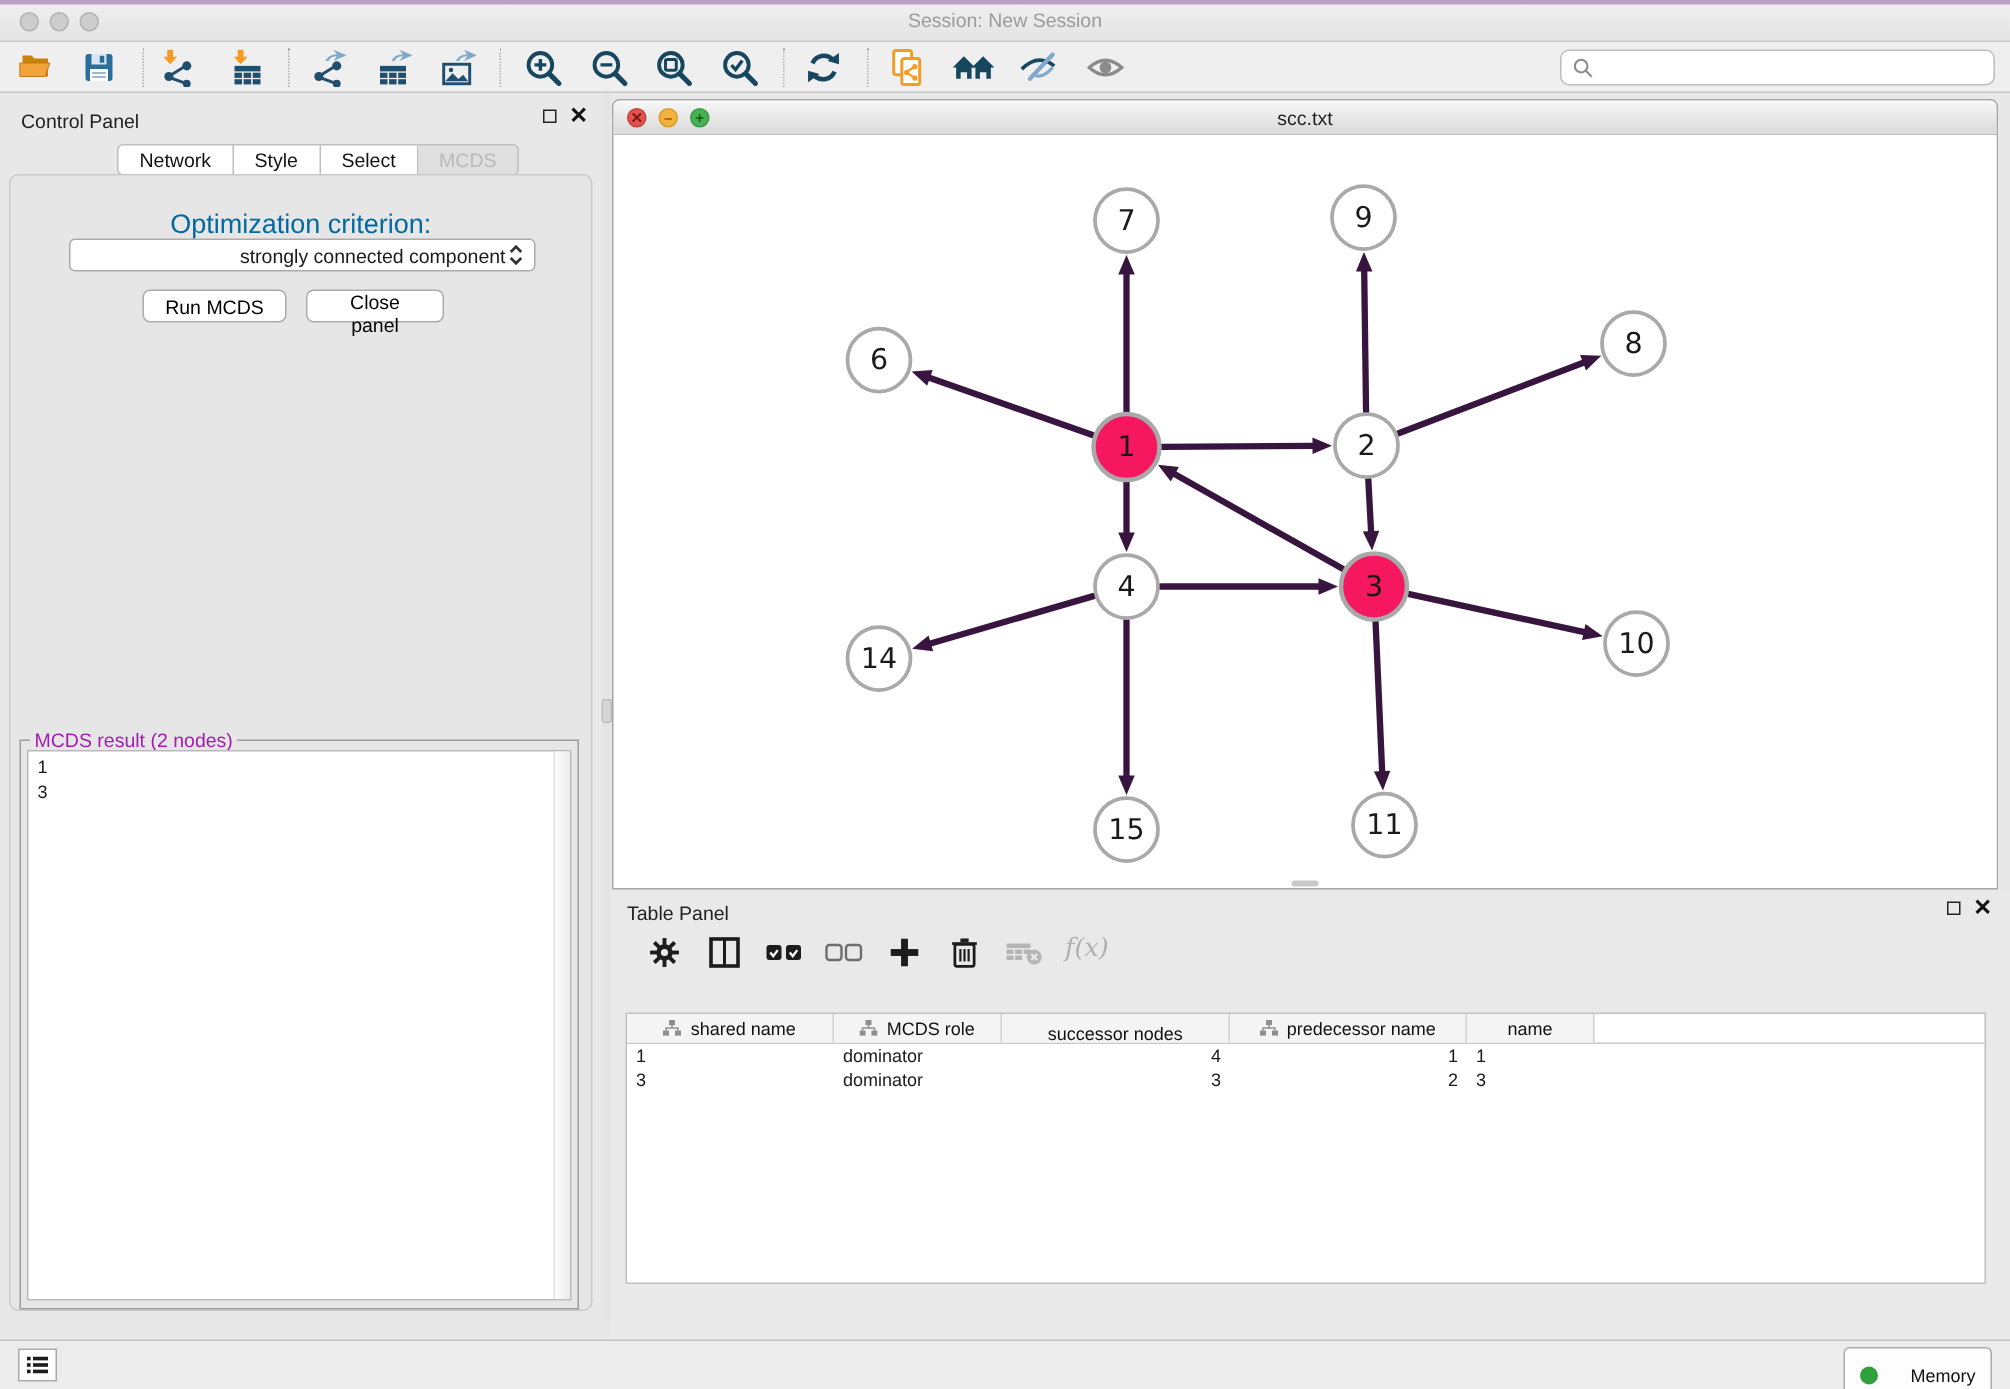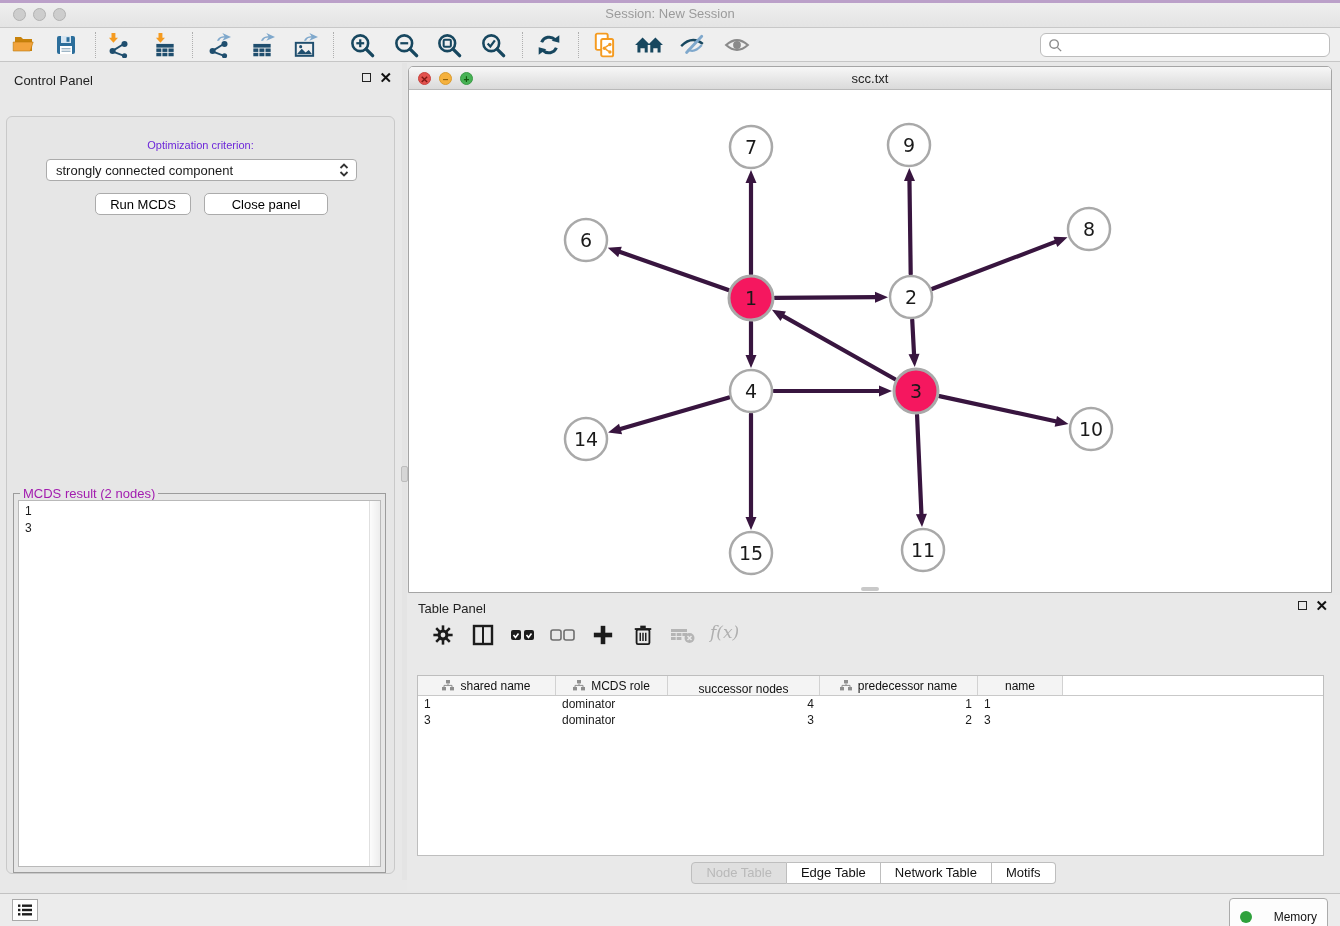--- a/index.html
+++ b/index.html
@@ -42,24 +42,24 @@
 
   .seg-tabs { position:absolute; display:flex; }
   .seg-tab { height:21px; line-height:19px; padding:0 14px; background:#fff;
     border:1px solid #BEBEBE; border-left:none; font-size:13px; color:#111; text-align:center; }
   .seg-tab:first-child { border-left:1px solid #BEBEBE; border-radius:4px 0 0 4px; }
   .seg-tab:last-child { border-radius:0 4px 4px 0; }
   .seg-tab.active { background:#DFDFDF; color:#B9B9B9; }
 
   .cp-body { position:absolute; left:6px; top:53px; width:389px; height:758px;
     background:#E6E6E6; border:1px solid #C9C9C9; border-radius:6px; }
-  .opt-label { position:absolute; left:0; top:22px; width:100%; text-align:center; font-size:11px; color:#6d28d9; }
+  .opt-label { position:absolute; left:0; top:22px; width:100%; text-align:center; font-size:18px; color:#0369a1; }
   .dropdown { position:absolute; left:39px; top:42px; width:311px; height:22px; background:#fff;
     border:1px solid #ABABAB; border-radius:4px; display:flex; align-items:center; }
-  .dropdown .val { flex:1; padding-left:9px; font-size:13px; }
+  .dropdown .val { flex:1; padding-left:9px; font-size:13px;text-align:right; }
   .cp-btn { position:absolute; top:76px; height:22px; background:#fff; border:1px solid #ABABAB;
     border-radius:5px; font-size:13px; font-family:inherit; text-align:center; padding:0 12px; }
 
   .result-group { position:absolute; left:6px; top:376px; width:373px; height:380px;
     border:1px solid #9C9C9C; }
   .result-legend { position:absolute; left:6px; top:-8px; background:#E6E6E6; padding:0 3px;
     font-size:13px; color:#a21caf; }
   .result-area { position:absolute; left:4px; top:6px; right:4px; bottom:5px; background:#fff;
     border:1px solid #B9B9B9; }
   .result-area pre { font-family:"Liberation Sans",sans-serif; font-size:12px; line-height:17px; padding:2px 6px; }
@@ -289,32 +289,38 @@
     <input placeholder="" style="">
   </div>
 </div>
 
 <div class="abs control-panel">
   <div class="panel-title" style="position:absolute;left:14px;top:10px">Control Panel</div>
   <div class="panel-btns">
     <span class="float-box"></span>
     <span class="close-x">✕</span>
   </div>
+  <div class="seg-tabs" style="left:78px;top:33px" id="cp-tabs">
+      <div class="seg-tab">Network</div>
+      <div class="seg-tab">Style</div>
+      <div class="seg-tab">Select</div>
+      <div class="seg-tab active">MCDS</div>
+    </div>
 
   <div class="cp-body">
     <div class="opt-label">Optimization criterion:</div>
     <div class="dropdown">
       <span class="val">strongly connected component</span>
       <svg width="14" height="16" viewBox="0 0 14 16" style="margin-right:5px">
           <path d="M3.5 6L7 2.5 10.5 6" fill="none" stroke="#333" stroke-width="1.8"></path>
           <path d="M3.5 10L7 13.5 10.5 10" fill="none" stroke="#333" stroke-width="1.8"></path>
         </svg>
     </div>
     <button class="cp-btn" style="left:88px;width:96px">Run MCDS</button>
-    <button class="cp-btn" style="left:197px;width:124px">Close panel</button>
+    <button class="cp-btn" style="left:197px;width:92px">Close panel</button>
 
     <div class="result-group">
       <div class="result-legend">MCDS result (2 nodes)</div>
       <div class="result-area">
         <pre id="result-pre">1
 3</pre>
         <div class="result-scroll"></div>
       </div>
     </div>
   </div>
@@ -524,26 +530,20 @@
         <div class="gt-row">
           <div class="gt-td" style="width: 138px; text-align: left;">3</div>
           <div class="gt-td" style="width: 112px; text-align: left;">dominator</div>
           <div class="gt-td" style="width: 152px; text-align: right;">3</div>
           <div class="gt-td" style="width: 158px; text-align: right;">2</div>
           <div class="gt-td" style="width: 85px; text-align: left;">3</div>
         </div>
       </div>
   </div>
 
-  <div class="bottom-tabs" id="tp-tabs">
-      <div class="seg-tab active">Node Table</div>
-      <div class="seg-tab">Edge Table</div>
-      <div class="seg-tab">Network Table</div>
-      <div class="seg-tab">Motifs</div>
-    </div>
 </div>
 
 <div class="abs statusbar">
   <div class="list-btn">
     <svg width="16" height="14" viewBox="0 0 16 14">
         <g fill="#1c1c1c">
           <rect x="1" y="1.5" width="2.4" height="2.4"></rect>
           <rect x="5" y="1.5" width="10" height="2.4"></rect>
           <rect x="1" y="5.8" width="2.4" height="2.4"></rect>
           <rect x="5" y="5.8" width="10" height="2.4"></rect>

